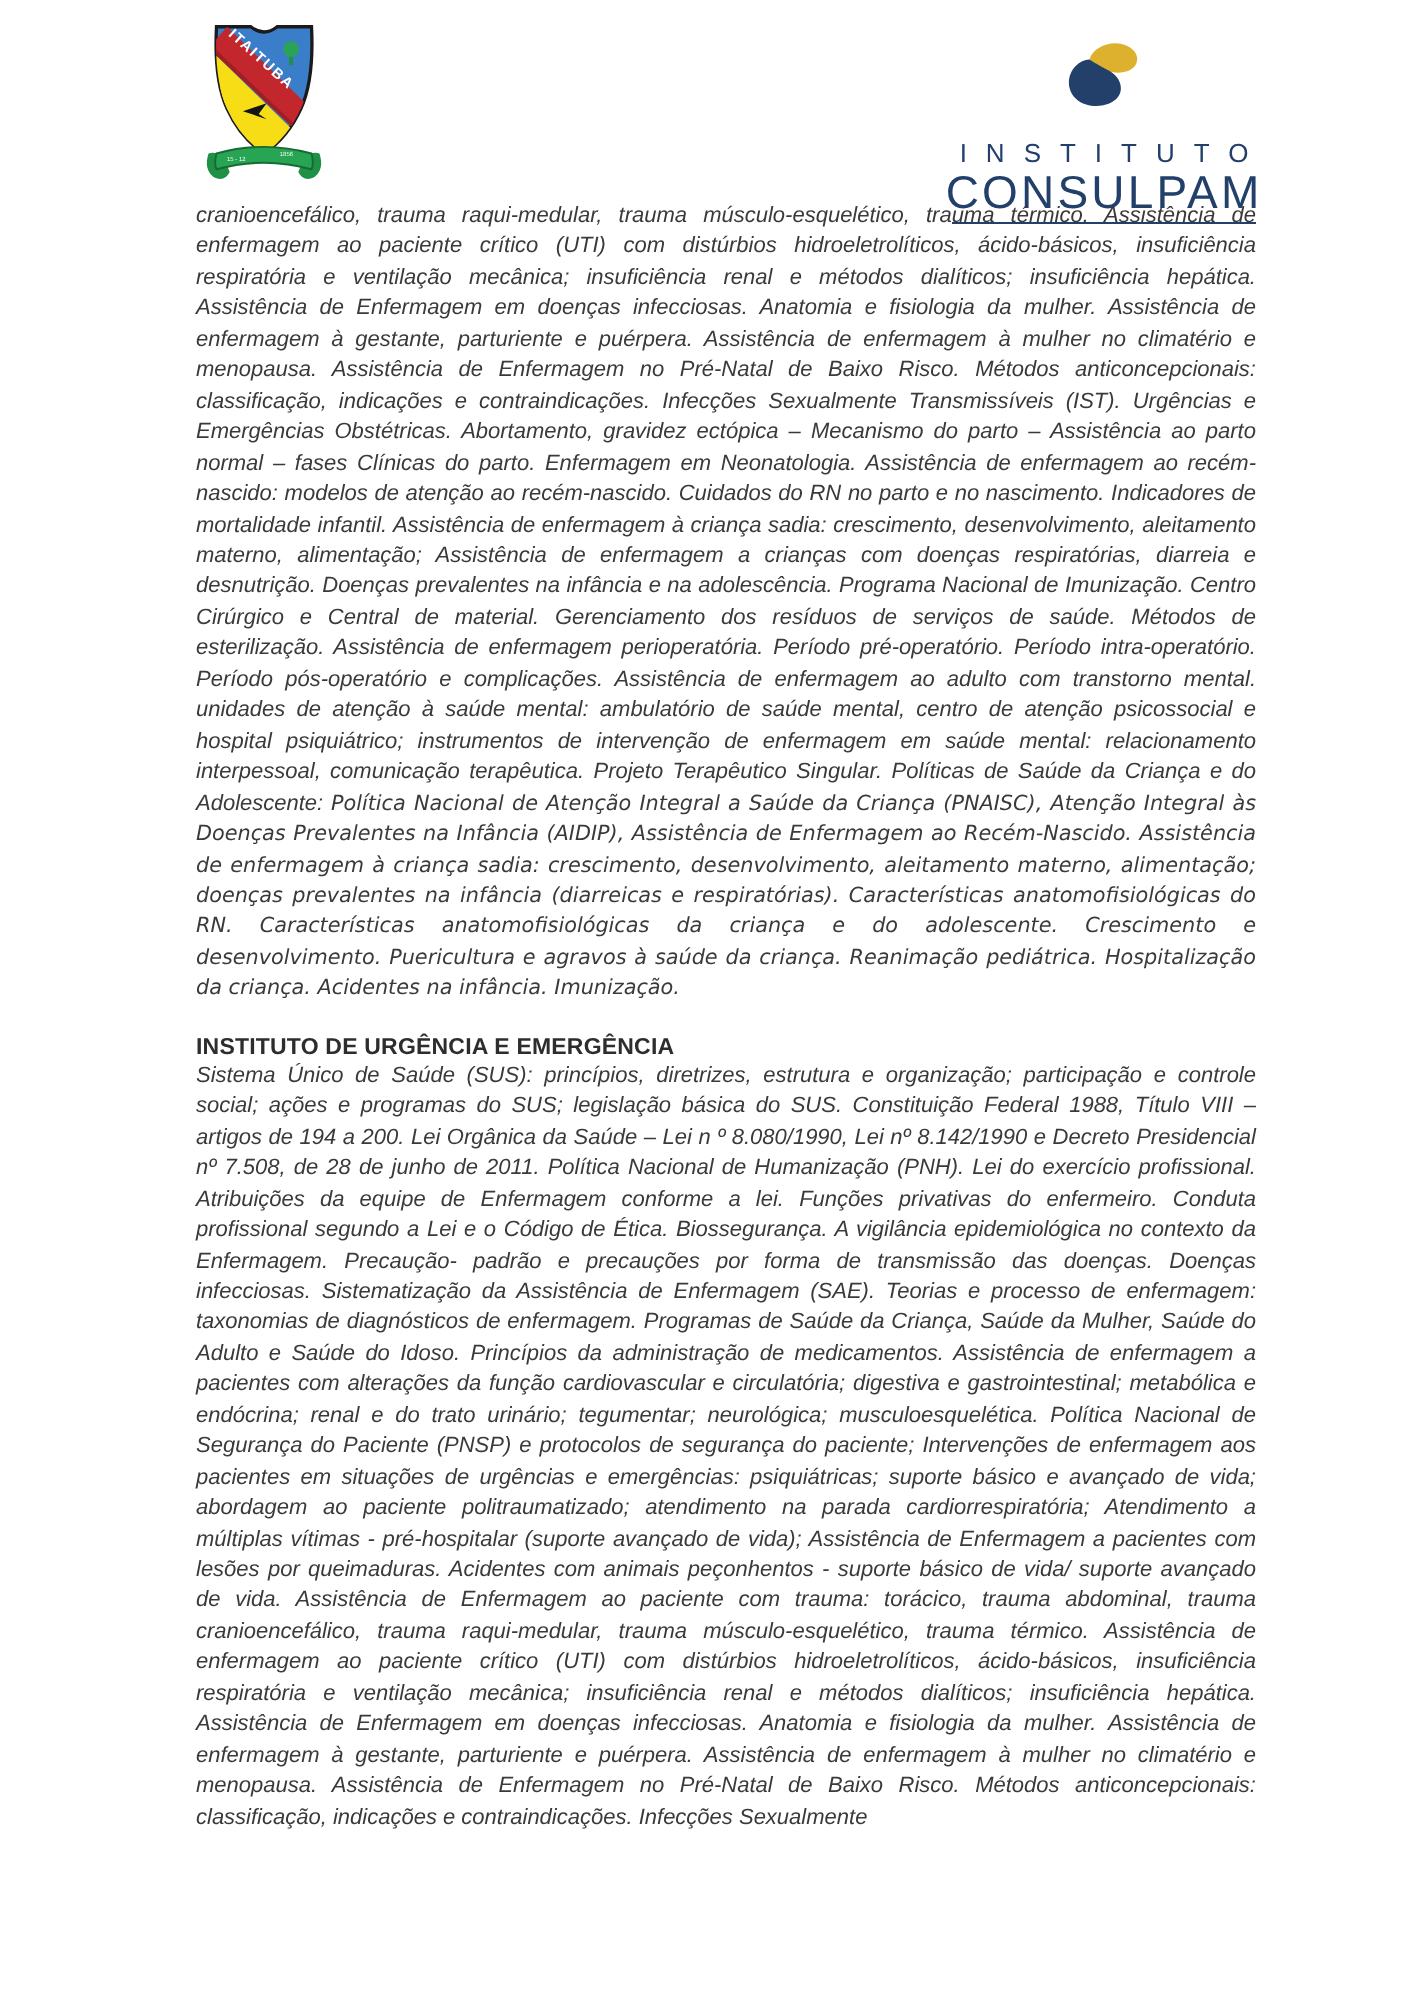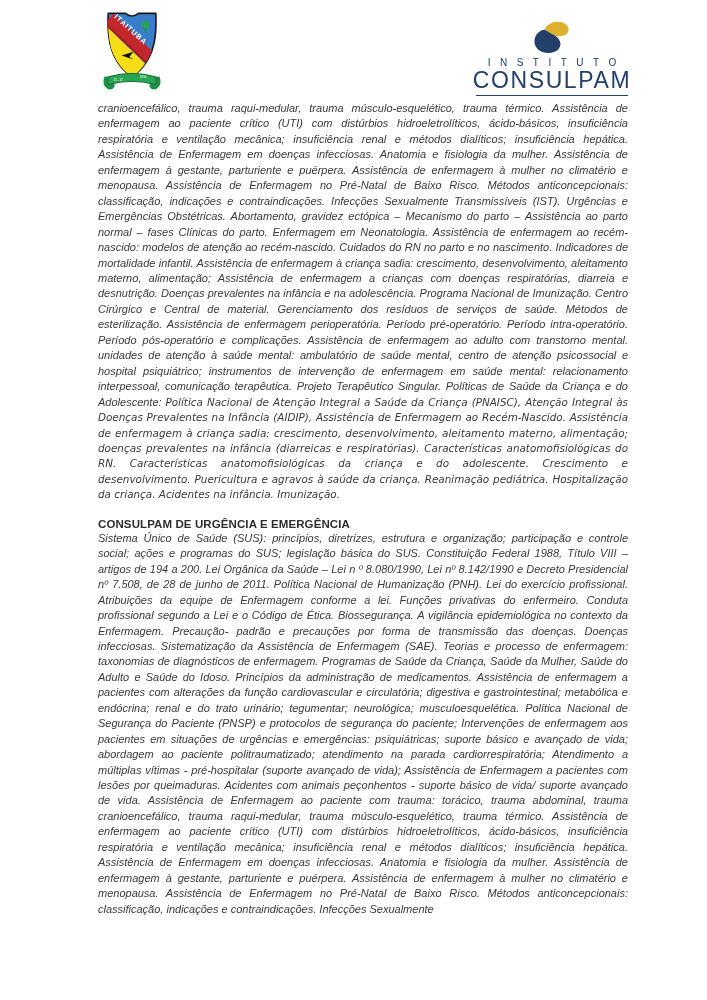--- a/index.html
+++ b/index.html
@@ -20,25 +20,25 @@
     box-sizing:border-box;
   }
   .crest{width:66px;height:86px;display:block;}
   .consulpam-logo{
     width:152px;
     margin-top:12px;
     display:flex;flex-direction:column;align-items:center;
   }
   .s-mark{width:50px;height:34px;display:block;}
   .instituto-word{
-    font-size:10px;
+    font-size:13px;
     letter-spacing:9.5px;
     text-indent:9.5px;
     color:#23406b;
-    margin-top:3px;
+    margin-top:15px;
     white-space:nowrap;
   }
   .consulpam-word{
     font-size:23px;
     letter-spacing:1.6px;
     color:#23406b;
     line-height:1;
     margin-top:1px;
     white-space:nowrap;
   }
@@ -123,18 +123,18 @@
       <div class="instituto-word">INSTITUTO</div>
       <div class="consulpam-word">CONSULPAM</div>
       <div class="logo-underline"></div>
     </div>
   </div>
 
   <div class="content">
 
     <p class="body-par"><span>cranioencefálico, trauma raqui-medular, trauma músculo-esquelético, trauma térmico. Assistência de enfermagem ao paciente crítico (UTI) com distúrbios hidroeletrolíticos, ácido-básicos, insuficiência respiratória e ventilação mecânica; insuficiência renal e métodos dialíticos; insuficiência hepática. Assistência de Enfermagem em doenças infecciosas. Anatomia e fisiologia da mulher. Assistência de enfermagem à gestante, parturiente e puérpera. Assistência de enfermagem à mulher no climatério e menopausa. Assistência de Enfermagem no Pré-Natal de Baixo Risco. Métodos anticoncepcionais: classificação, indicações e contraindicações. Infecções Sexualmente Transmissíveis (IST). Urgências e Emergências Obstétricas. Abortamento, gravidez ectópica – Mecanismo do parto – Assistência ao parto normal – fases Clínicas do parto. Enfermagem em Neonatologia. Assistência de enfermagem ao recém-nascido: modelos de atenção ao recém-nascido. Cuidados do RN no parto e no nascimento. Indicadores de mortalidade infantil.  Assistência de enfermagem à criança sadia: crescimento, desenvolvimento, aleitamento materno, alimentação; Assistência de enfermagem a crianças com doenças respiratórias, diarreia e desnutrição. Doenças prevalentes na infância e na adolescência. Programa Nacional de Imunização. Centro Cirúrgico e Central de material. Gerenciamento dos resíduos de serviços de saúde. Métodos de esterilização. Assistência de enfermagem perioperatória. Período pré-operatório. Período intra-operatório. Período pós-operatório e complicações. Assistência de enfermagem ao adulto com transtorno mental. unidades de atenção à saúde mental: ambulatório de saúde mental, centro de atenção psicossocial e hospital psiquiátrico; instrumentos de intervenção de enfermagem em saúde mental: relacionamento interpessoal, comunicação terapêutica. Projeto Terapêutico Singular. Políticas de Saúde da Criança e do Adolescente:</span> <span class="alt-font">Política Nacional de Atenção Integral a Saúde da Criança (PNAISC), Atenção Integral às Doenças Prevalentes na Infância (AIDIP), Assistência de Enfermagem ao Recém-Nascido.  Assistência de enfermagem à criança sadia: crescimento, desenvolvimento, aleitamento materno, alimentação; doenças prevalentes na infância (diarreicas e respiratórias). Características anatomofisiológicas do RN. Características anatomofisiológicas da criança e do adolescente. Crescimento e desenvolvimento. Puericultura e agravos à saúde da criança. Reanimação pediátrica. Hospitalização da criança. Acidentes na infância. Imunização.</span></p>
 
-    <h2 class="section-heading">CONSULPAM DE URGÊNCIA E EMERGÊNCIA</h2>
+    <h2 class="section-heading">INSTITUTO DE URGÊNCIA E EMERGÊNCIA</h2>
 
     <p class="body-par">Sistema Único de Saúde (SUS): princípios, diretrizes, estrutura e organização; participação e controle social; ações e programas do SUS; legislação básica do SUS. Constituição Federal 1988, Título VIII – artigos de 194 a 200. Lei Orgânica da Saúde – Lei n º 8.080/1990, Lei nº 8.142/1990 e Decreto Presidencial nº 7.508, de 28 de junho de 2011. Política Nacional de Humanização (PNH). Lei do exercício profissional. Atribuições da equipe de Enfermagem conforme a lei. Funções privativas do enfermeiro. Conduta profissional segundo a Lei e o Código de Ética. Biossegurança. A vigilância epidemiológica no contexto da Enfermagem. Precaução- padrão e precauções por forma de transmissão das doenças. Doenças infecciosas. Sistematização da Assistência de Enfermagem (SAE). Teorias e processo de enfermagem: taxonomias de diagnósticos de enfermagem. Programas de Saúde da Criança, Saúde da Mulher, Saúde do Adulto e Saúde do Idoso. Princípios da administração de medicamentos. Assistência de enfermagem a pacientes com alterações da função cardiovascular e circulatória; digestiva e gastrointestinal; metabólica e endócrina; renal e do trato urinário; tegumentar; neurológica; musculoesquelética. Política Nacional de Segurança do Paciente (PNSP) e protocolos de segurança do paciente; Intervenções de enfermagem aos pacientes em situações de urgências e emergências: psiquiátricas; suporte básico e avançado de vida; abordagem ao paciente politraumatizado; atendimento na parada cardiorrespiratória; Atendimento a múltiplas vítimas - pré-hospitalar (suporte avançado de vida); Assistência de Enfermagem a pacientes com lesões por queimaduras. Acidentes com animais peçonhentos - suporte básico de vida/ suporte avançado de vida. Assistência de Enfermagem ao paciente com trauma: torácico, trauma abdominal, trauma cranioencefálico, trauma raqui-medular, trauma músculo-esquelético, trauma térmico. Assistência de enfermagem ao paciente crítico (UTI) com distúrbios hidroeletrolíticos, ácido-básicos, insuficiência respiratória e ventilação mecânica; insuficiência renal e métodos dialíticos; insuficiência hepática. Assistência de Enfermagem em doenças infecciosas. Anatomia e fisiologia da mulher. Assistência de enfermagem à gestante, parturiente e puérpera. Assistência de enfermagem à mulher no climatério e menopausa. Assistência de Enfermagem no Pré-Natal de Baixo Risco. Métodos anticoncepcionais: classificação, indicações e contraindicações. Infecções Sexualmente</p>
 
   </div>
 </div>
 
 </body></html>

